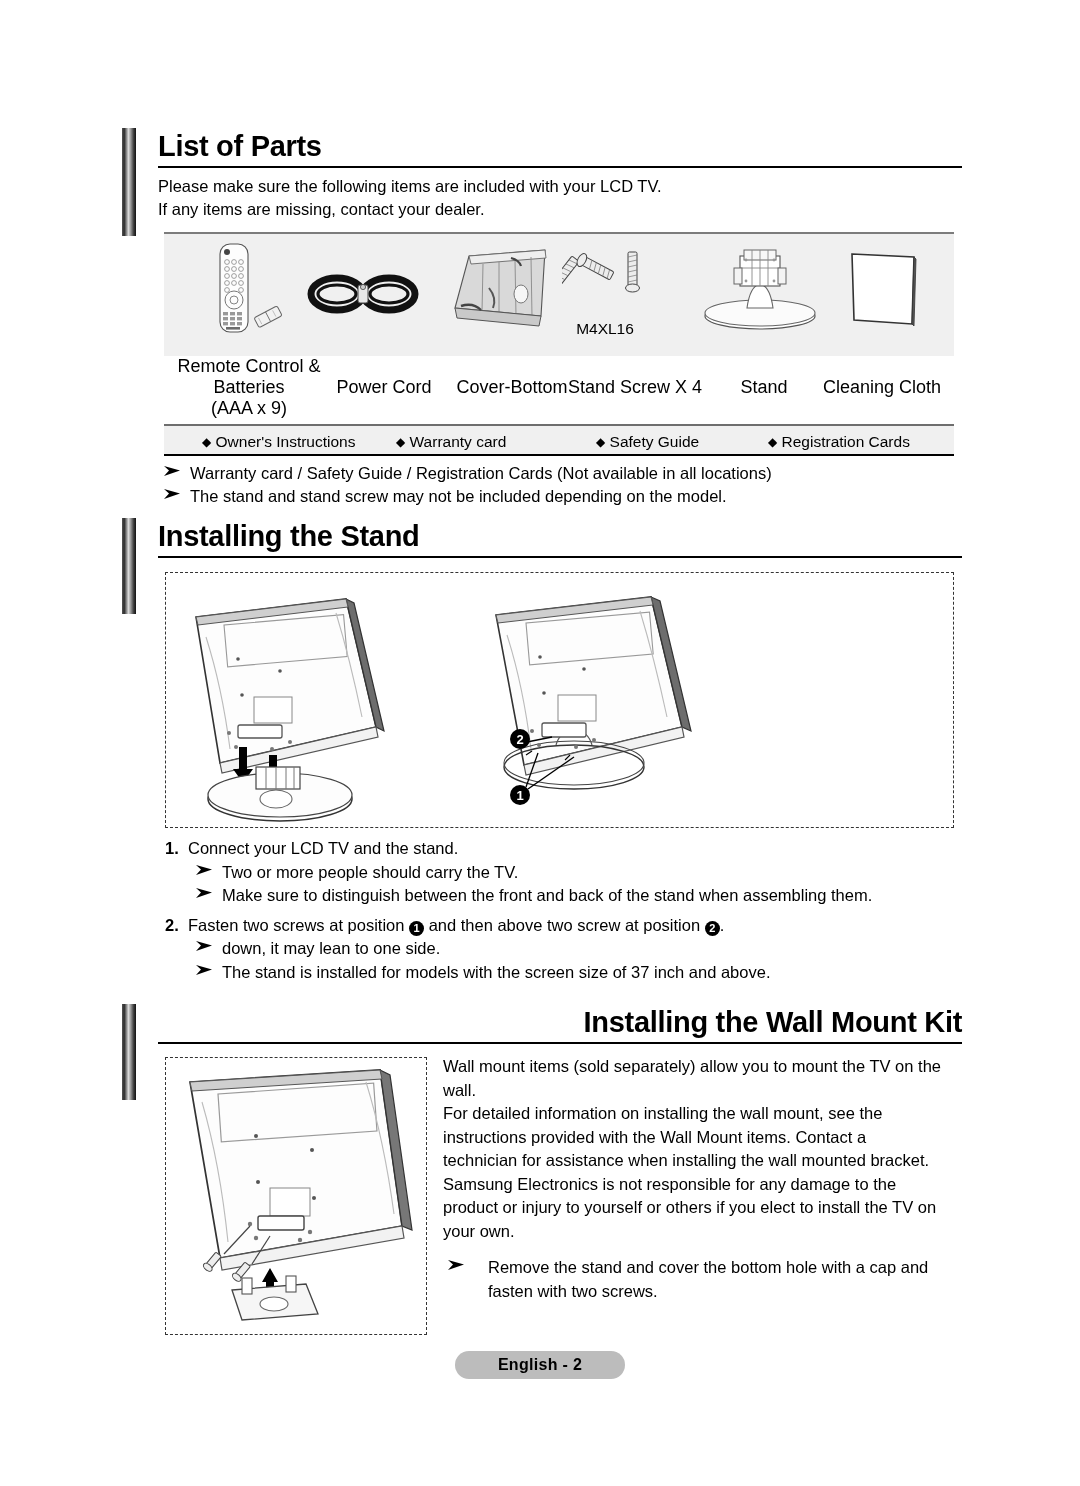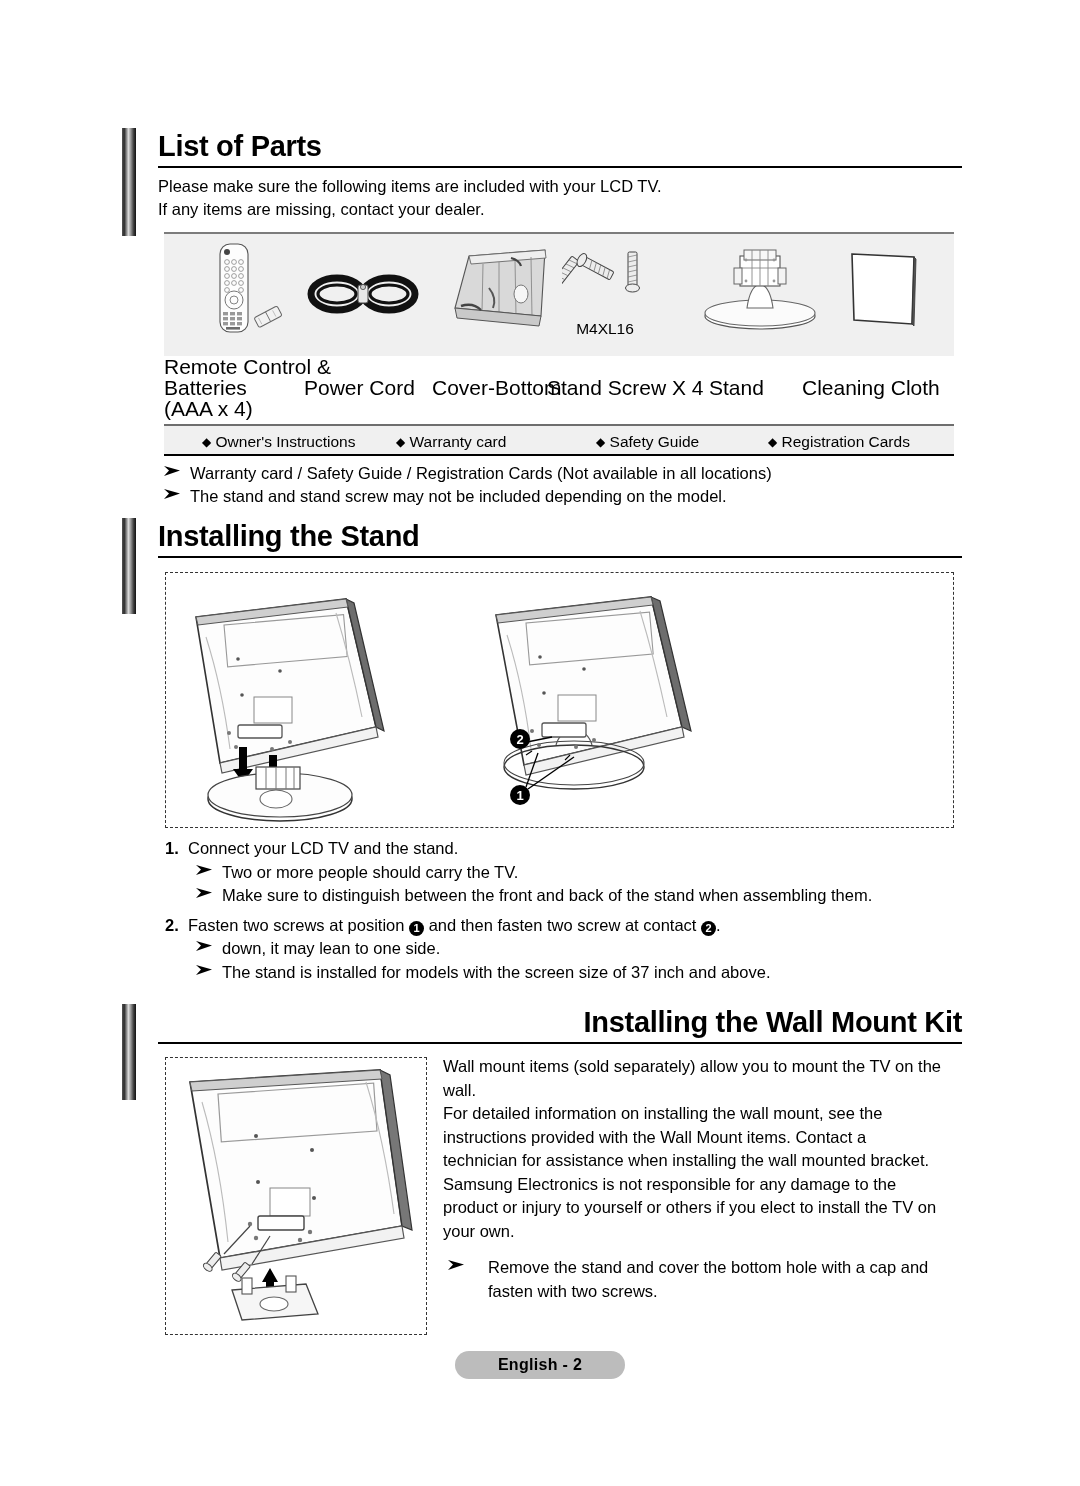--- a/index.html
+++ b/index.html
@@ -67,22 +67,22 @@
     height: 122px;
     position: relative;
   }
   .parts-label-row {
     background: #ffffff;
     position: relative;
     height: 68px;
   }
   .parts-label {
     position: absolute;
-    text-align: left;
-    font-size: 21px;
+    text-align: center;
+    font-size: 18px;
     line-height: 21px;
     top: 0;
   }
   .extras-row {
     background: #f0f0f0;
     border-top: 2px solid #6e6e6e;
     border-bottom: 2.5px solid #000;
     height: 32px;
     position: relative;
   }
@@ -330,21 +330,21 @@
           <path d="M4 4 L66 7 L64 74 L6 70 Z" fill="#ffffff" stroke="#333" stroke-width="1.6"></path>
           <path d="M64 74 L66 7 L68 9 L66 76 Z" fill="#555" stroke="#333" stroke-width="0.8"></path>
         </svg>
       </div>
     </div>
 
     <div class="parts-label-row">
       <div class="parts-label" style="left:0px; width:170px;">
         <div>Remote Control &amp;</div>
         <div>Batteries</div>
-        <div>(AAA x 4)</div>
+        <div>(AAA x 9)</div>
       </div>
       <div class="parts-label" style="left:140px; width:160px; top:21px;">Power Cord</div>
       <div class="parts-label" style="left:268px; width:160px; top:21px;">Cover-Bottom</div>
       <div class="parts-label" style="left:383px; width:176px; top:21px;">Stand Screw X 4</div>
       <div class="parts-label" style="left:545px; width:110px; top:21px;">Stand</div>
       <div class="parts-label" style="left:638px; width:160px; top:21px;">Cleaning Cloth</div>
     </div>
 
     <div class="extras-row">
       <div class="extra-item" style="left:14px;margin-left:24px;">
@@ -496,21 +496,21 @@
             <path d="M0 1 L16 5.5 L0 11 L5 5.5 Z" fill="#000"></path>
           </svg>
       </span>
       <span>Make sure to distinguish between the front and back of the stand when assembling them.</span>
     </div>
 
     <div class="step-main" style="margin-top:6px;">
       <span class="step-num">2.</span>
       <span>Fasten two screws at position</span>
       <span class="circ">1</span>
-      <span>and then fasten two screw at contact</span>
+      <span>and then above two screw at position</span>
       <span class="circ">2</span><span>.</span>
     </div>
     <div class="sub">
       <span class="arrow">
         <svg width="17" height="12" viewBox="0 0 17 12">
             <path d="M0 1 L16 5.5 L0 11 L5 5.5 Z" fill="#000"></path>
           </svg>
       </span>
     </div>
     <div class="sub-cont">down, it may lean to one side.</div>

